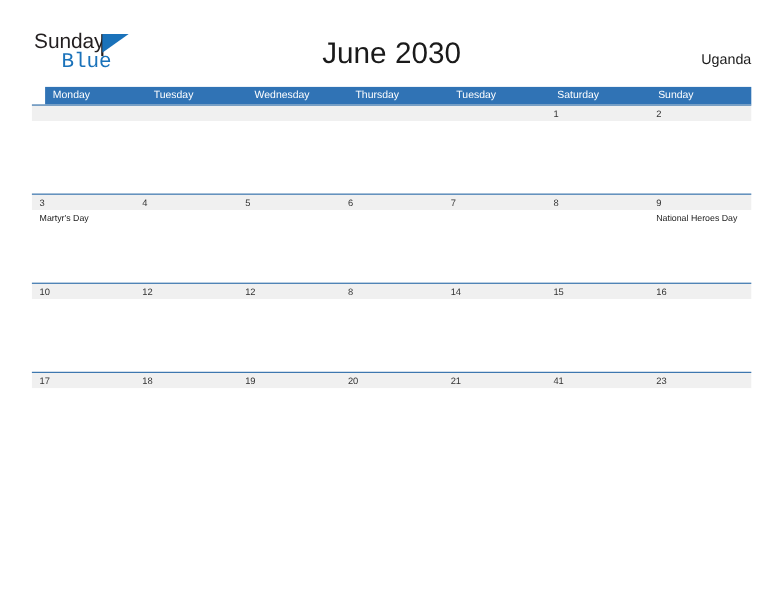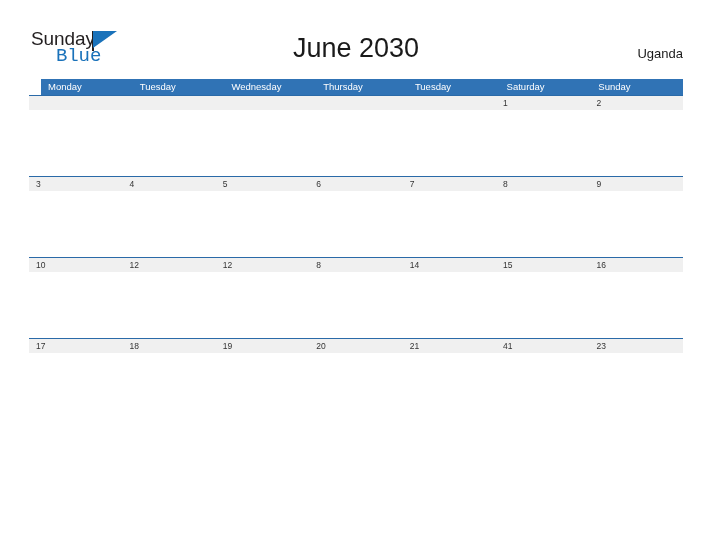--- a/index.html
+++ b/index.html
@@ -209,20 +209,29 @@
   <div class="week-row">
     <div class="date-band">
       <div class="daynum-cell">3</div>
       <div class="daynum-cell">4</div>
       <div class="daynum-cell">5</div>
       <div class="daynum-cell">6</div>
       <div class="daynum-cell">7</div>
       <div class="daynum-cell">8</div>
       <div class="daynum-cell">9</div>
     </div>
+    <div class="event-band">
+      <div class="event-cell">Martyr's Day</div>
+      <div class="event-cell"></div>
+      <div class="event-cell"></div>
+      <div class="event-cell"></div>
+      <div class="event-cell"></div>
+      <div class="event-cell"></div>
+      <div class="event-cell">National Heroes Day</div>
+    </div>
   </div>
 
   <div class="week-row">
     <div class="date-band">
       <div class="daynum-cell">10</div>
       <div class="daynum-cell">12</div>
       <div class="daynum-cell">12</div>
       <div class="daynum-cell">8</div>
       <div class="daynum-cell">14</div>
       <div class="daynum-cell">15</div>

